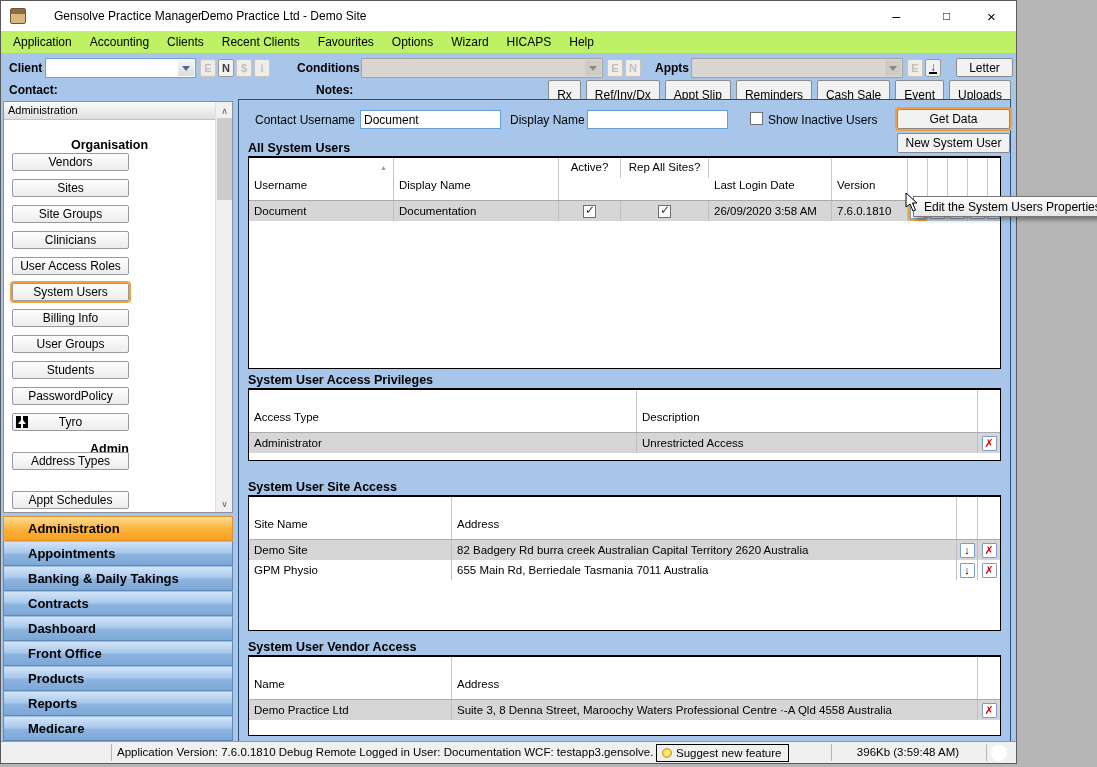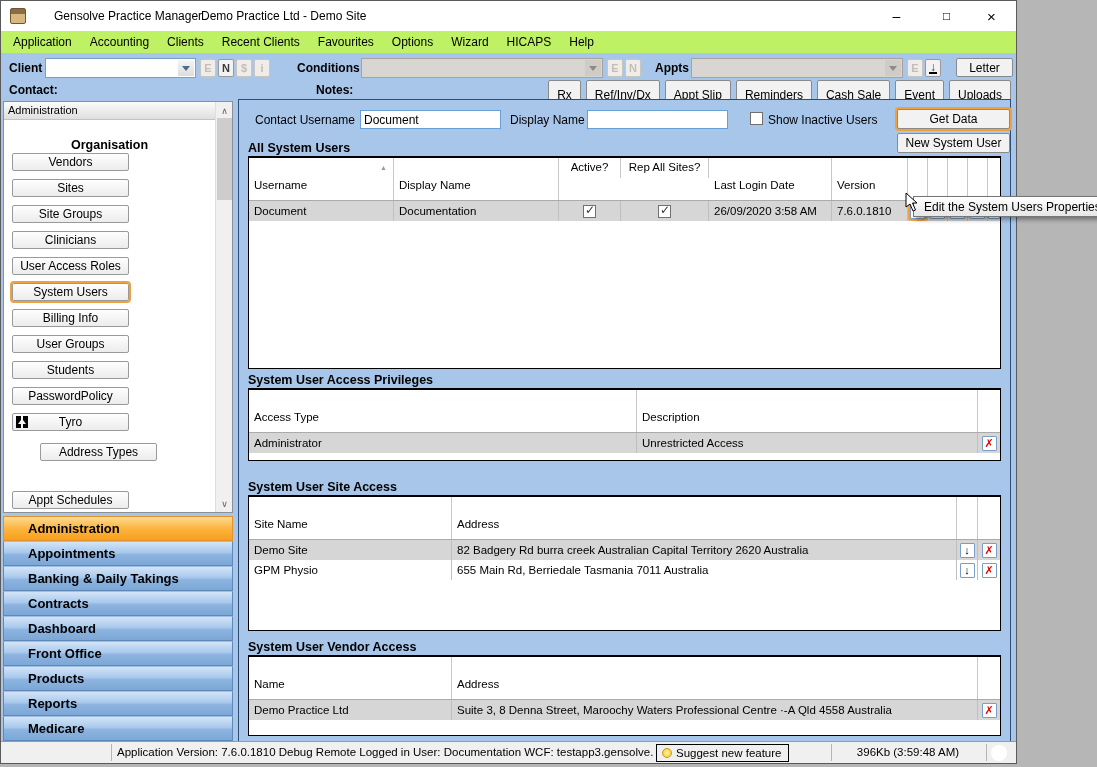--- a/index.html
+++ b/index.html
@@ -199,21 +199,21 @@
       <div class="side-btn" style="top:259px;">Students</div>
       <div class="side-btn" style="top:285px;">PasswordPolicy</div>
       <div class="side-btn" style="top:311px;">
         <svg class="tyro-ico" viewBox="0 0 14 14">
             <path d="M1 1h5v4L3 9h3v4H1z" fill="#000"></path>
             <path d="M13 1H8v4l3 4H8v4h5z" fill="#000"></path>
           </svg>
         <span>Tyro</span>
       </div>
       <div class="side-head2" style="top:340px;">Admin</div>
-      <div class="side-btn" style="top:341px;margin-left:28px;">Address Types</div>
+      <div class="side-btn" style="top:350px;">Address Types</div>
       <div class="side-btn" style="top:389px;">Appt Schedules</div>
     </div>
 
     <div class="nav">
       <div class="nav-item sel">Administration</div>
       <div class="nav-item">Appointments</div>
       <div class="nav-item">Banking &amp; Daily Takings</div>
       <div class="nav-item">Contracts</div>
       <div class="nav-item">Dashboard</div>
       <div class="nav-item">Front Office</div>

